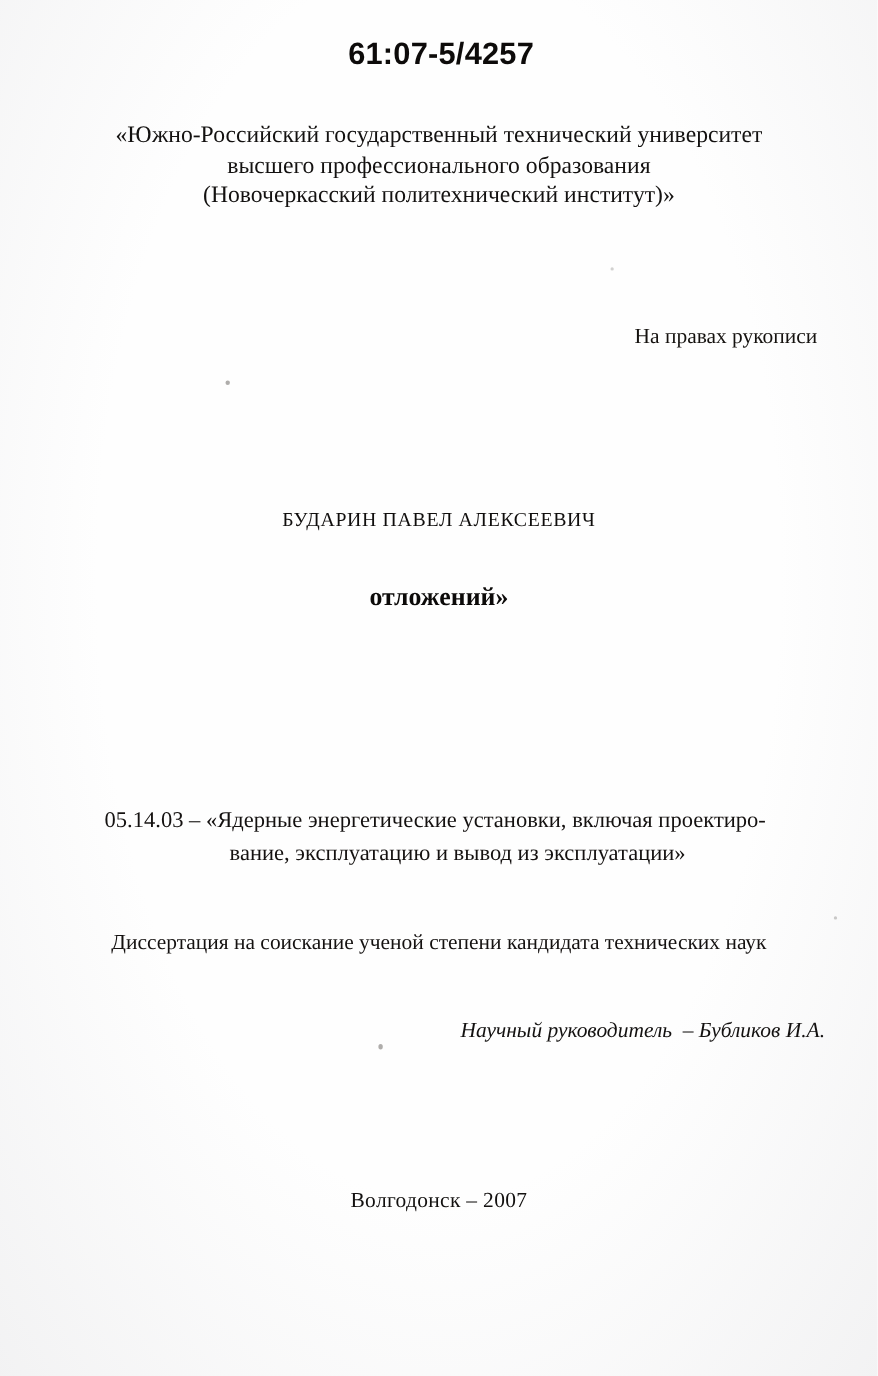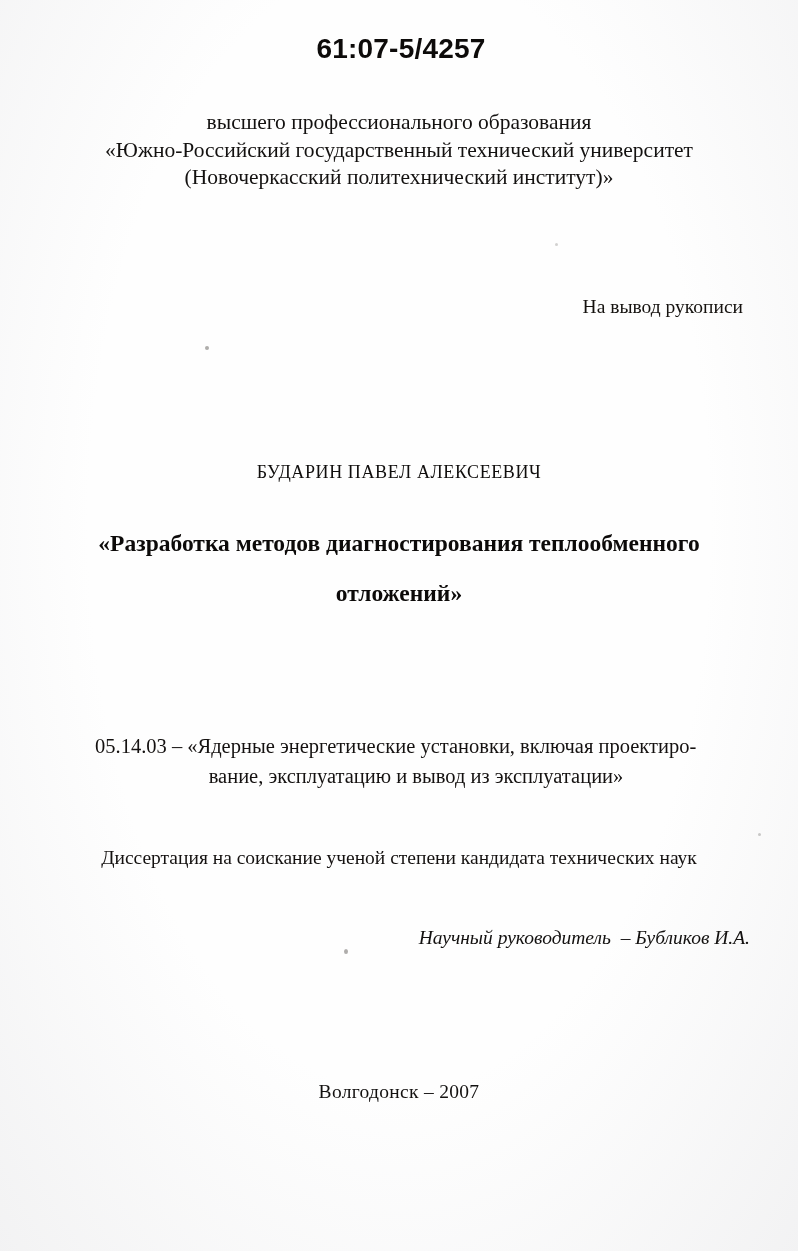--- a/index.html
+++ b/index.html
@@ -159,31 +159,30 @@
 </style>
 </head>
 <body>
 
 <div class="page">
   <div class="layer">
 
     <div class="archive-code">61:07-5/4257</div>
 
     <div class="institution">
+      <div>«Южно-Российский государственный технический университет</div>
       <div>высшего профессионального образования</div>
-      <div>«Южно-Российский государственный технический университет</div>
       <div>(Новочеркасский политехнический институт)»</div>
     </div>
 
-    <div class="rights">На вывод рукописи</div>
+    <div class="rights">На правах рукописи</div>
 
     <div class="author">БУДАРИН ПАВЕЛ АЛЕКСЕЕВИЧ</div>
 
     <div class="title">
-      <div>«Разработка методов диагностирования теплообменного</div>
       <div>отложений»</div>
     </div>
 
     <div class="specialty">
       <div class="l1">05.14.03 – «Ядерные энергетические установки, включая проектиро-</div>
       <div class="l2">вание, эксплуатацию и вывод из эксплуатации»</div>
     </div>
 
     <div class="degree">Диссертация на соискание ученой степени кандидата технических наук</div>
 

